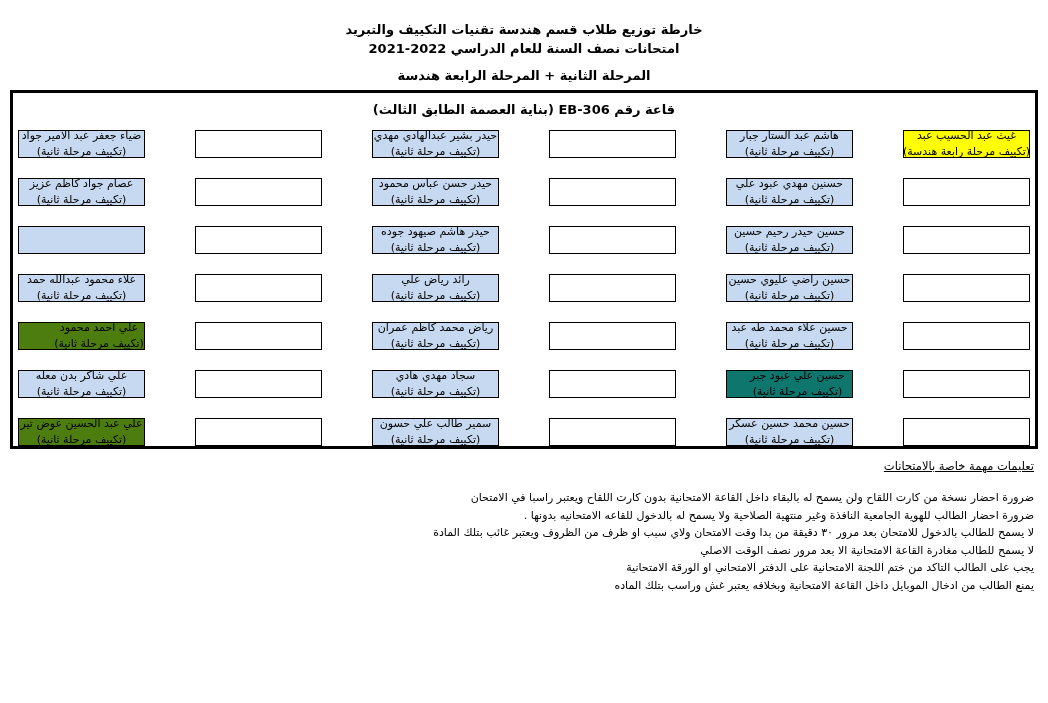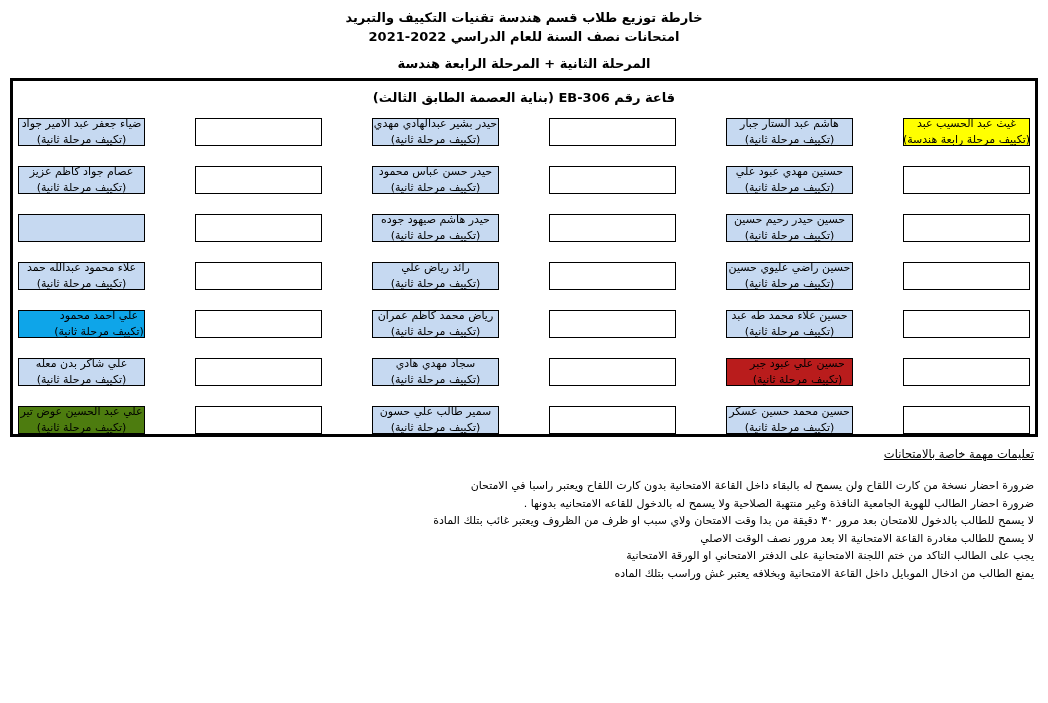--- a/index.html
+++ b/index.html
@@ -1,19 +1,19 @@
 <!DOCTYPE html>
 <html lang="ar"><head>
 <meta charset="utf-8">
 <style>
   * { margin:0; padding:0; box-sizing:border-box; }
   html,body { width:1048px; height:703px; background:#fff; overflow:hidden; }
   body { font-family:"DejaVu Sans", sans-serif; color:#000; }
 
-  .titles { direction:rtl; text-align:center; font-weight:bold; font-size:13px; line-height:19px; padding-top:8px; }
+  .titles { direction:rtl; text-align:center; font-weight:bold; font-size:13px; line-height:19px; padding-top:20px; }
   .title-line3 { margin-top:8px; }
 
   .hall-container { margin:5px 10px 0 10px; border:3px solid #000; background:#fff; }
   .hall-header { direction:rtl; text-align:center; font-weight:bold; font-size:13px; margin-top:9px; }
 
   .seat-grid {
     direction:rtl;
     display:grid;
     grid-template-columns:repeat(6,127px);
     justify-content:space-between;
@@ -115,26 +115,26 @@
       <div class="seat filled" style="background: rgb(198, 217, 241);">
         <div class="seat-name">حسين علاء محمد طه عبد</div>
         <div class="seat-note">(تكييف مرحلة ثانية)</div>
       </div>
       <div class="seat empty"></div>
       <div class="seat filled" style="background: rgb(198, 217, 241);">
         <div class="seat-name">رياض محمد كاظم عمران</div>
         <div class="seat-note">(تكييف مرحلة ثانية)</div>
       </div>
       <div class="seat empty"></div>
-      <div class="seat filled" style="background: #0ea5e9; padding-left: 35px;">
+      <div class="seat filled" style="background: #4d7c0f; padding-left: 35px;">
         <div class="seat-name">علي احمد محمود</div>
         <div class="seat-note">(تكييف مرحلة ثانية)</div>
       </div>
       <div class="seat empty"></div>
-      <div class="seat filled" style="background: #b91c1c; padding-left: 16px;">
+      <div class="seat filled" style="background: #0f766e; padding-left: 16px;">
         <div class="seat-name">حسين علي عبود جبر</div>
         <div class="seat-note">(تكييف مرحلة ثانية)</div>
       </div>
       <div class="seat empty"></div>
       <div class="seat filled" style="background: rgb(198, 217, 241);">
         <div class="seat-name">سجاد مهدي هادي</div>
         <div class="seat-note">(تكييف مرحلة ثانية)</div>
       </div>
       <div class="seat empty"></div>
       <div class="seat filled" style="background: rgb(198, 217, 241);">

